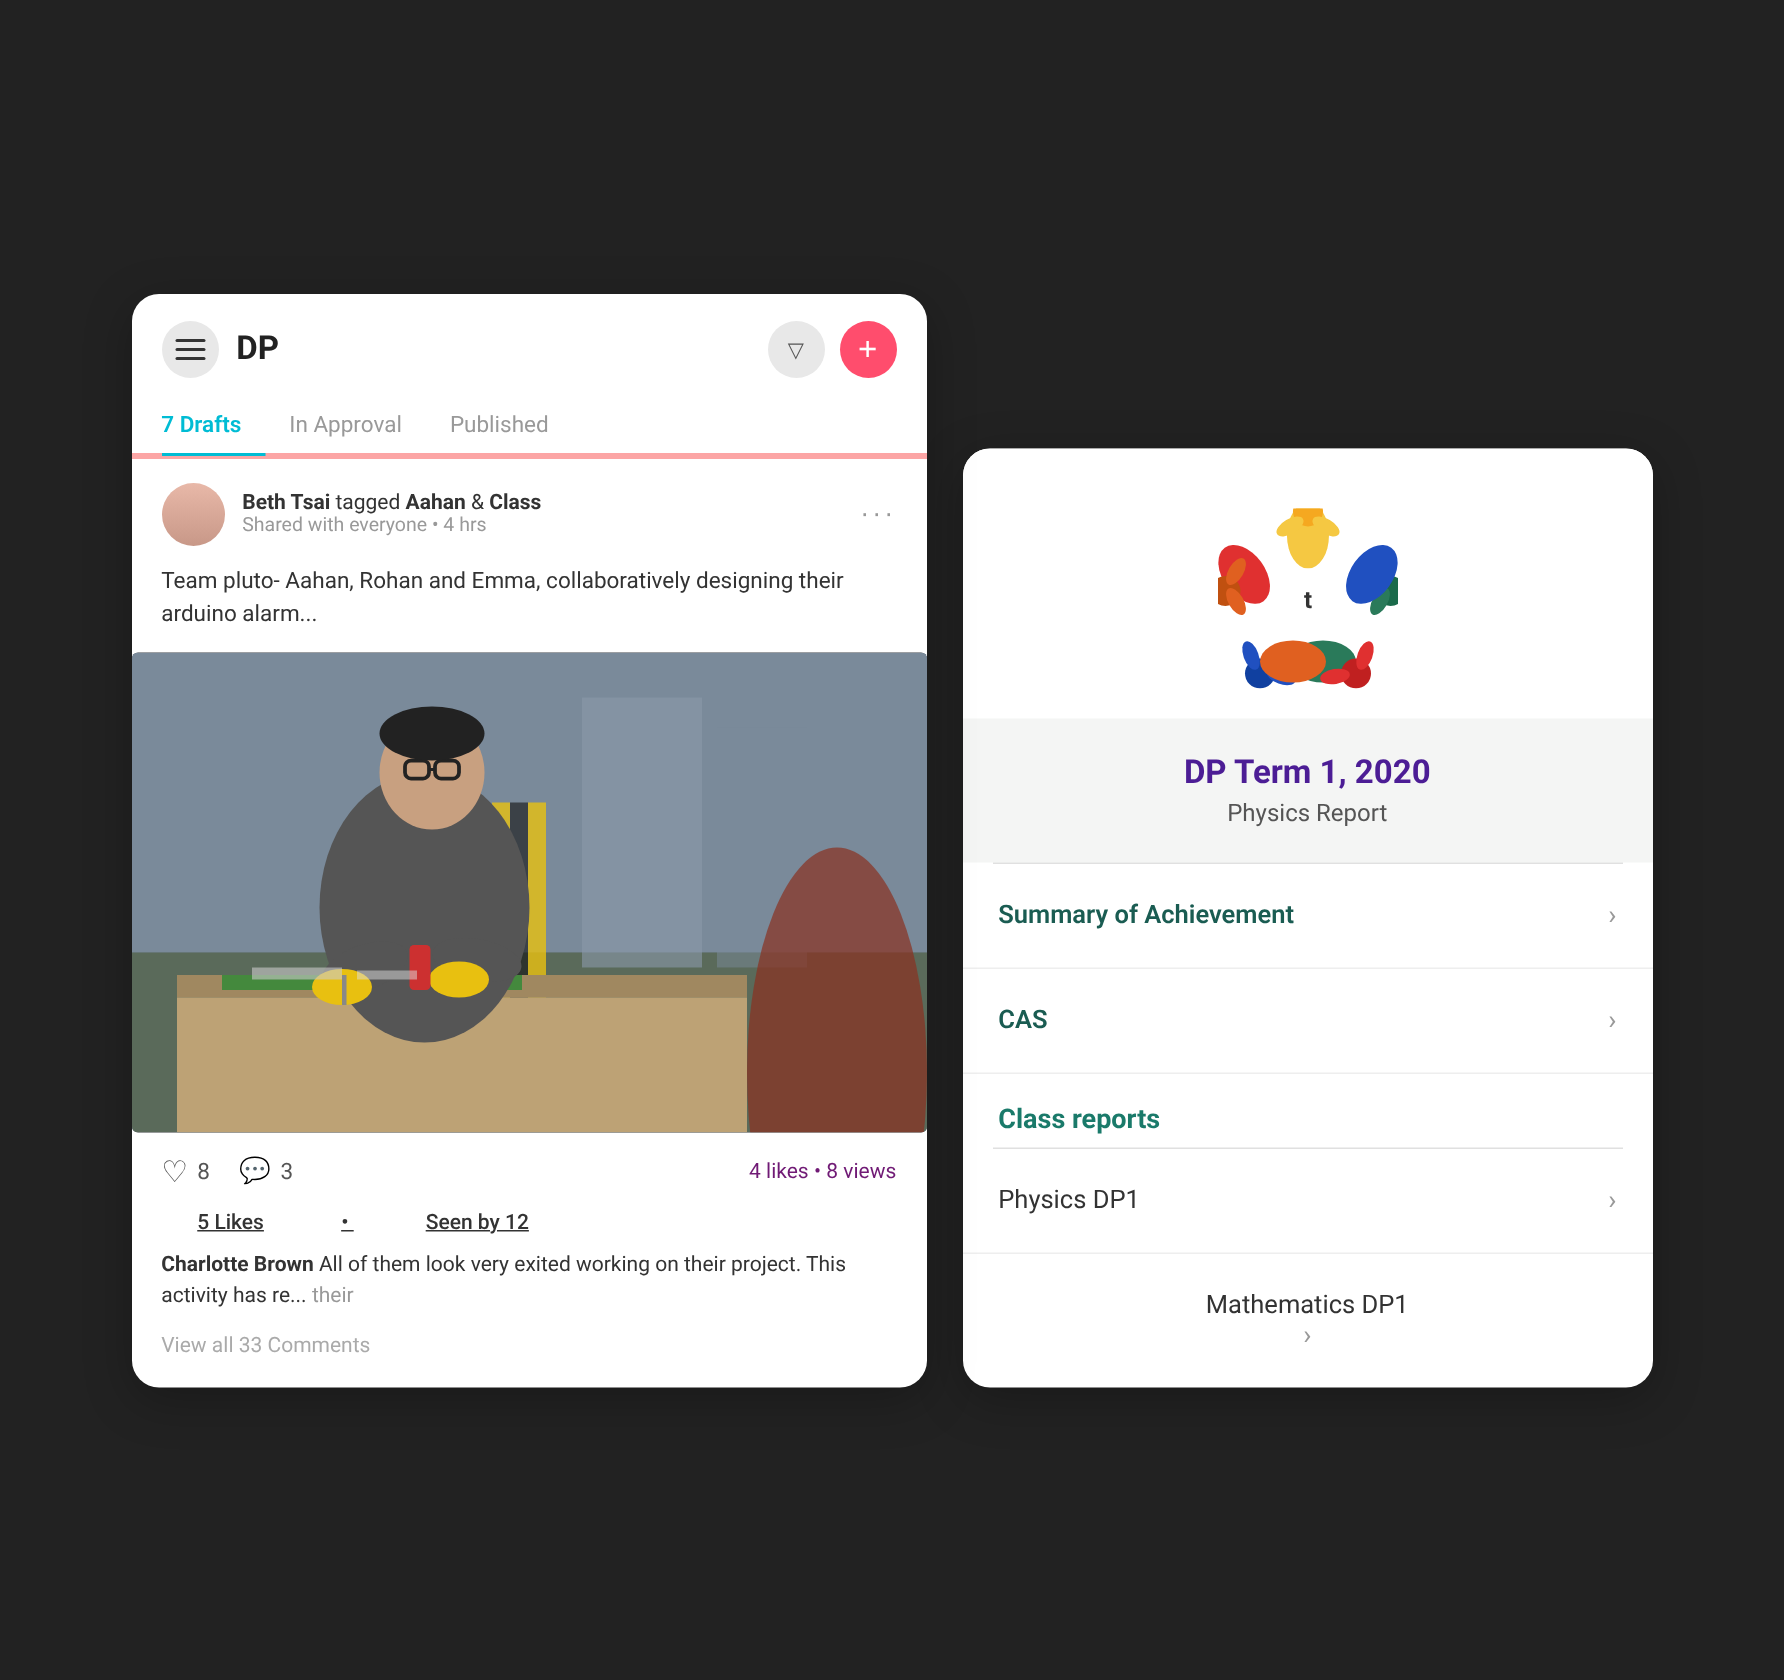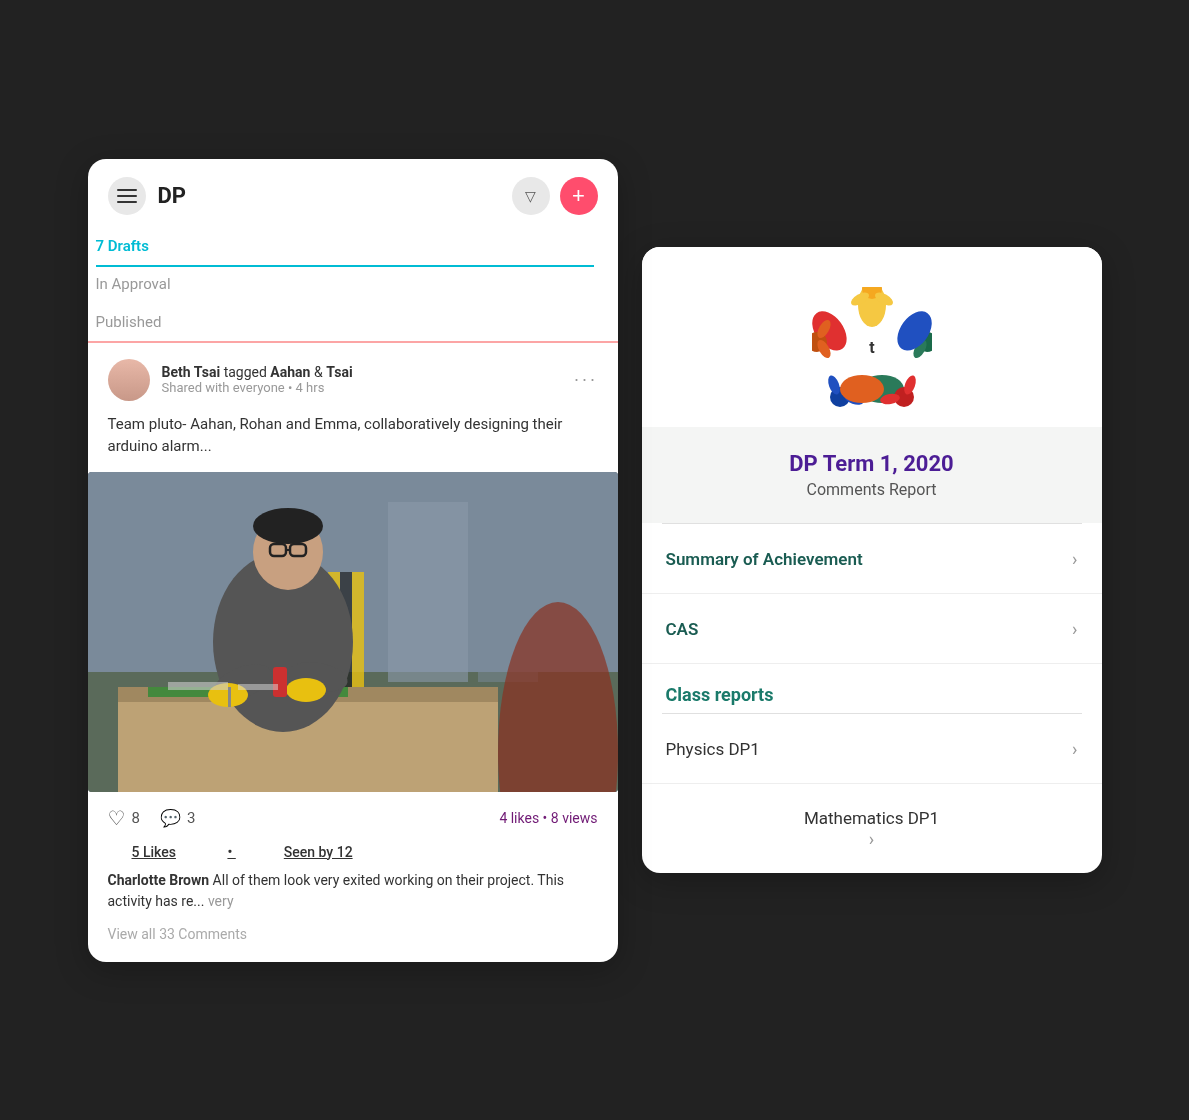--- a/index.html
+++ b/index.html
@@ -8,21 +8,21 @@
       width: 1189px;
       height: 1120px;
       display: flex;
       align-items: center;
       justify-content: center;
       font-family: -apple-system, BlinkMacSystemFont, 'Segoe UI', Roboto, sans-serif;
     }
     .container {
       display: flex;
       gap: 24px;
-      align-items: center;
+      align-items: flex-end;
     }
 
     
     .left-card {
       background: #fff;
       border-radius: 18px;
       width: 530px;
       overflow: hidden;
       box-shadow: 0 8px 32px rgba(0,0,0,0.25);
       position: relative;
@@ -85,24 +85,23 @@
       align-items: center;
       justify-content: center;
       font-size: 22px;
       color: #fff;
       font-weight: 300;
     }
 
     
     .tabs {
       display: flex;
-      padding: 0 8px;
+      padding: 0 20px;
       margin-top: 12px;
-      border-bottom: 2px solid #fca5a5;
-      flex-direction: column;
+      border-bottom: 4px solid #fca5a5;
     }
     .tab {
       padding: 10px 16px 10px 0;
       font-size: 15px;
       color: #999;
       cursor: pointer;
       margin-right: 16px;
       position: relative;
       border-bottom: 2px solid transparent;
       margin-bottom: -2px;
@@ -351,21 +350,21 @@
         <div class="post-meta-left">
           <div class="avatar-placeholder">
             <div class="avatar-face"></div>
           </div>
           <div>
             <div class="post-author">
               <strong>Beth Tsai</strong>
               <span> tagged </span>
               <strong>Aahan</strong>
               <span> &amp; </span>
-              <strong>Tsai</strong>
+              <strong>Class</strong>
             </div>
             <div class="post-time">Shared with everyone • 4 hrs</div>
           </div>
         </div>
         <button class="more-btn">
           <span>···</span>
         </button>
       </div>
       <div class="post-text">Team pluto- Aahan, Rohan and Emma, collaboratively designing their arduino alarm...</div>
     </div>
@@ -432,21 +431,21 @@
 
     <div class="likes-info">
       <span>5 Likes</span>
       <span> • </span>
       <span>Seen by 12</span>
     </div>
 
     <div class="comment-preview">
       <strong>Charlotte Brown</strong>
       <span>All of them look very exited working on their project. This activity has re...</span>
-      <span class="comment-more">very</span>
+      <span class="comment-more">their</span>
     </div>
 
     <div class="view-all-comments">View all 33 Comments</div>
   </div>
 
   <div class="right-card">
 
     <div class="right-logo-area">
       <svg class="logo-svg" viewBox="0 0 120 120" xmlns="http://www.w3.org/2000/svg">
 
@@ -479,21 +478,21 @@
           <ellipse cx="-48" cy="2" rx="10" ry="5" fill="#e06020" transform="rotate(240,-48,2)"></ellipse>
 
           <circle cx="0" cy="0" r="20" fill="#fff"></circle>
           <text x="0" y="6" text-anchor="middle" font-size="16" font-weight="700" fill="#333">t</text>
         </g>
       </svg>
     </div>
 
     <div class="report-header">
       <div class="report-title">DP Term 1, 2020</div>
-      <div class="report-subtitle">Comments Report</div>
+      <div class="report-subtitle">Physics Report</div>
     </div>
 
     <div class="right-divider"></div>
 
     <div class="menu-item">
       <span class="menu-item-label">Summary of Achievement</span>
       <span class="chevron-icon">›</span>
     </div>
 
     <div class="menu-item">

